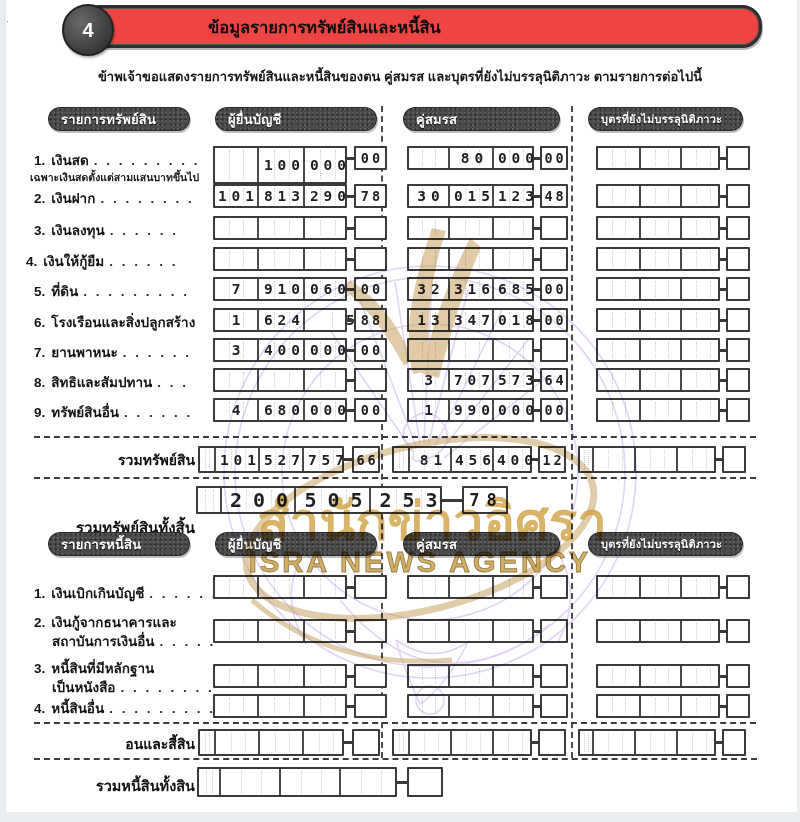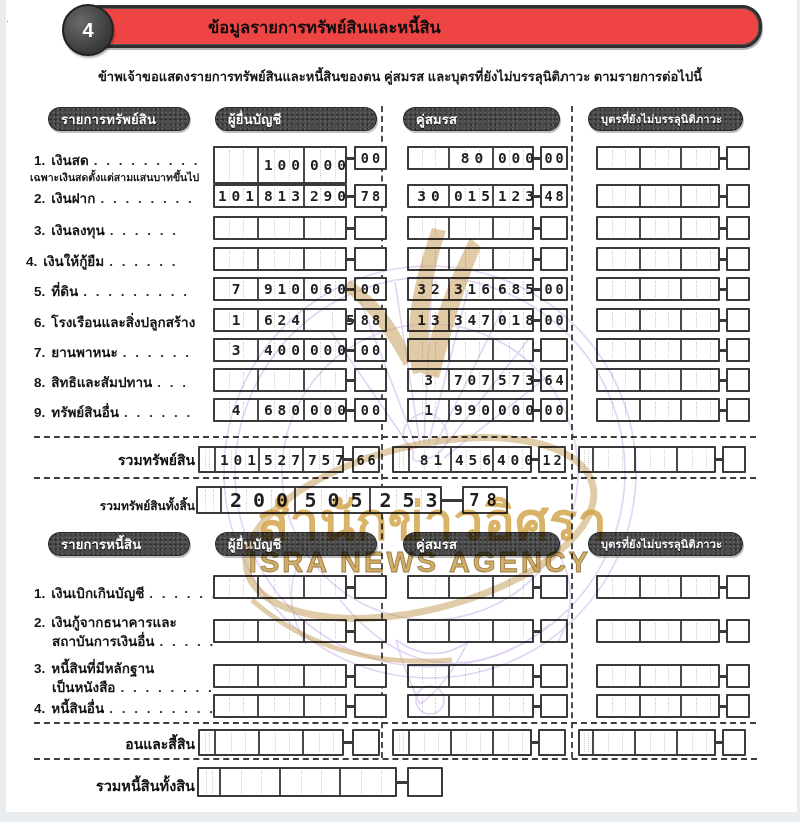--- a/index.html
+++ b/index.html
@@ -497,21 +497,21 @@
         </div>
         <div class="cell bl" style="left: 54px; width: 42px;">
           <span></span>
         </div>
         <div class="cell bl" style="left: 96px; width: 42px;">
           <span></span>
         </div>
       </div>
       <div class="dash" style="left: 716px; top: 458px; width: 6px;"></div>
       <div class="abox satang" style="left: 722px; top: 446px; width: 24px; height: 27px;"></div>
-      <div class="totlbl" style="left: 30px; top: 496px; width: 165px; font-size: 12px;">รวมทรัพย์สินทั้งสิ้น</div>
+      <div class="totlbl" style="left: 30px; top: 516px; width: 165px; font-size: 15px;">รวมทรัพย์สินทั้งสิ้น</div>
       <div class="abox big" style="left: 196px; top: 486px; width: 246px; height: 28px;">
         <div class="cell" style="left: 0px; width: 22px;"></div>
         <div class="cell bl" style="left: 22px; width: 74px;">
           <span>200</span>
         </div>
         <div class="cell bl" style="left: 96px; width: 75px;">
           <span>505</span>
         </div>
         <div class="cell bl" style="left: 171px; width: 75px;">
           <span>253</span>

